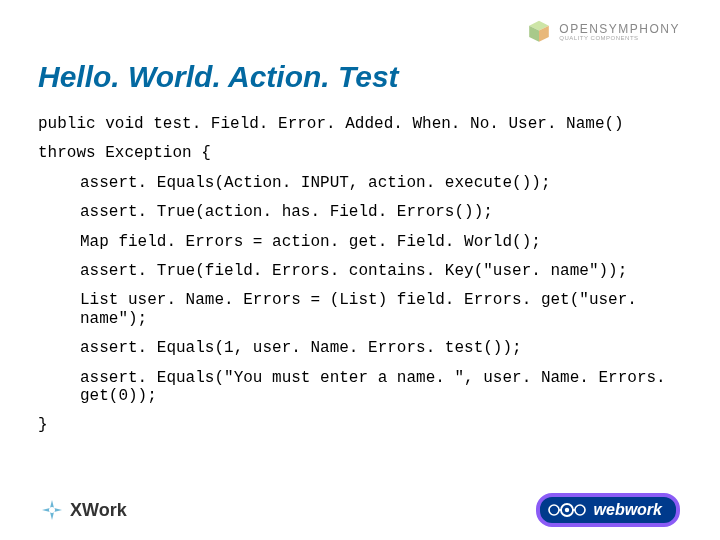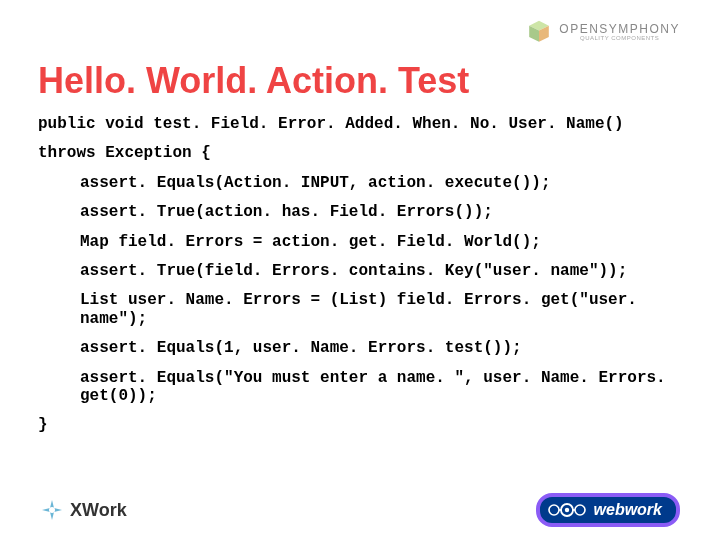--- a/index.html
+++ b/index.html
@@ -18,21 +18,20 @@
     position: relative;
     box-sizing: border-box;
   }
   .logo-top {
     position: absolute;
     top: 18px;
     right: 40px;
     display: flex;
     align-items: center;
     gap: 6px;
-    text-align: center;
   }
   .logo-cube {
     width: 28px;
     height: 28px;
   }
   .logo-top-text {
     display: flex;
     flex-direction: column;
     line-height: 1;
   }
@@ -44,33 +43,34 @@
   }
   .logo-top-sub {
     font-size: 6px;
     color: #aaa;
     letter-spacing: 0.5px;
   }
   .title {
     position: absolute;
     top: 60px;
     left: 38px;
-    font-size: 36px;
+    font-size: 30px;
     font-weight: bold;
-    color: #ef4444;
+    color: #0369a1;
+    font-style: italic;
     font-family: Verdana, Arial, sans-serif;
   }
   .code {
     position: absolute;
     top: 115px;
     left: 38px;
     right: 30px;
     font-family: "Courier New", monospace;
     font-size: 16px;
-    font-weight: bold;
+    font-weight: normal;
     color: #000;
     line-height: 1.15;
   }
   .code .line {
     margin-bottom: 11px;
   }
   .code .indent {
     padding-left: 42px;
   }
   .footer {

